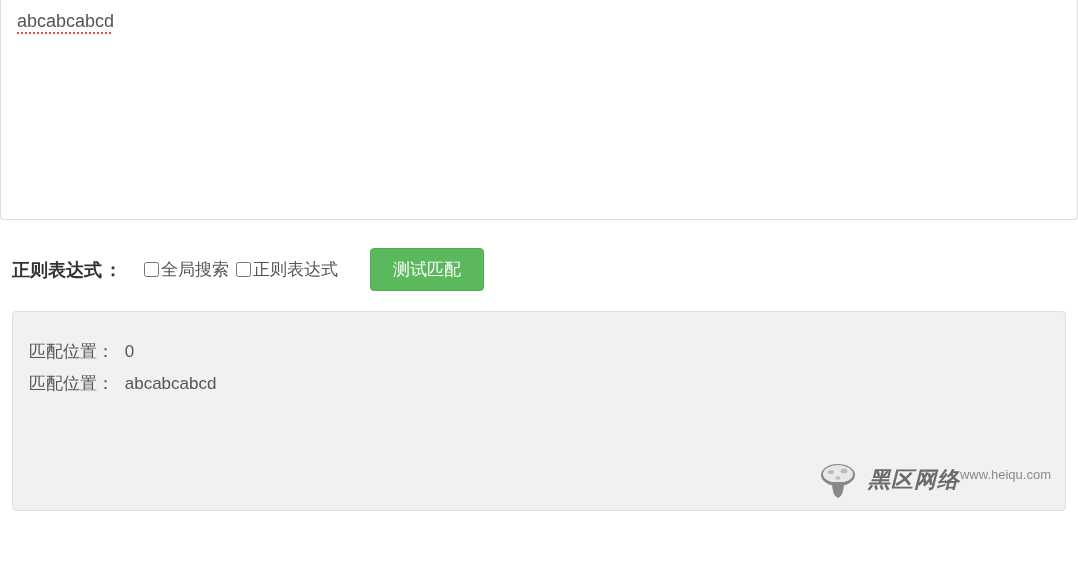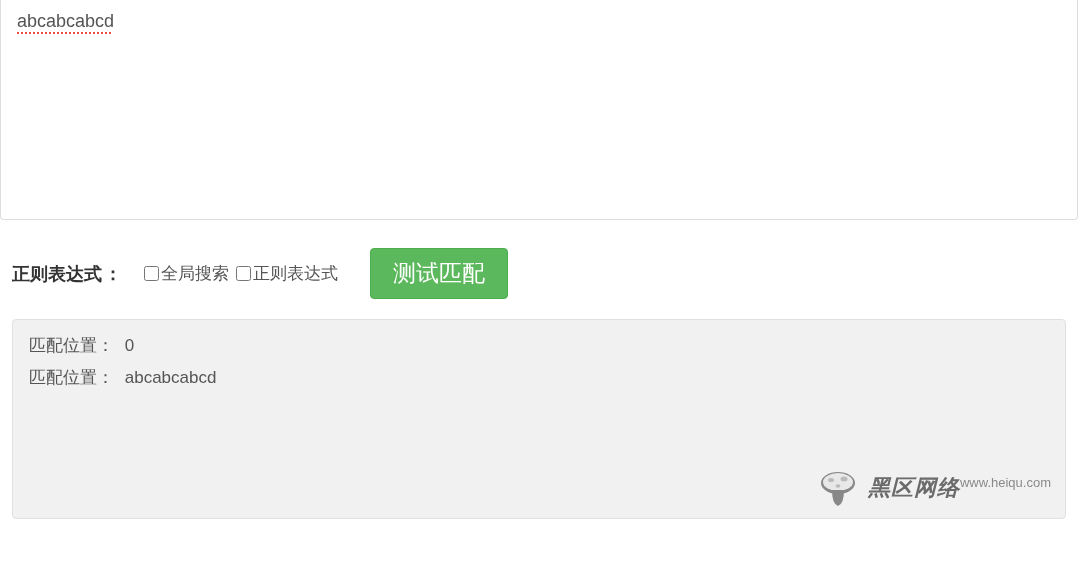--- a/index.html
+++ b/index.html
@@ -92,31 +92,31 @@
       margin-right: 2px;
       width: 15px;
       height: 15px;
     }
     .test-button {
       background: #5cb85c;
       color: #fff;
       border: 1px solid #4cae4c;
       border-radius: 4px;
       padding: 9px 22px;
-      font-size: 23px;
+      font-size: 17px;
       cursor: pointer;
       margin-left: 20px;
       font-family: inherit;
     }
     .result-panel {
       background: #f1f1f1;
       border: 1px solid #e0e0e0;
       border-radius: 4px;
       margin: 0 12px 12px 12px;
-      padding: 10px 16px;
+      padding: 24px 16px;
       min-height: 200px;
       position: relative;
       font-size: 17px;
       color: #555;
     }
     .result-line {
       line-height: 1.9;
     }
     .result-label {
       display: inline-block;

